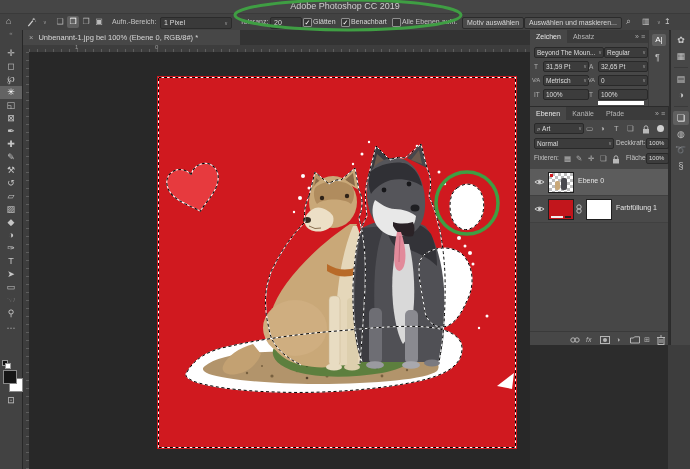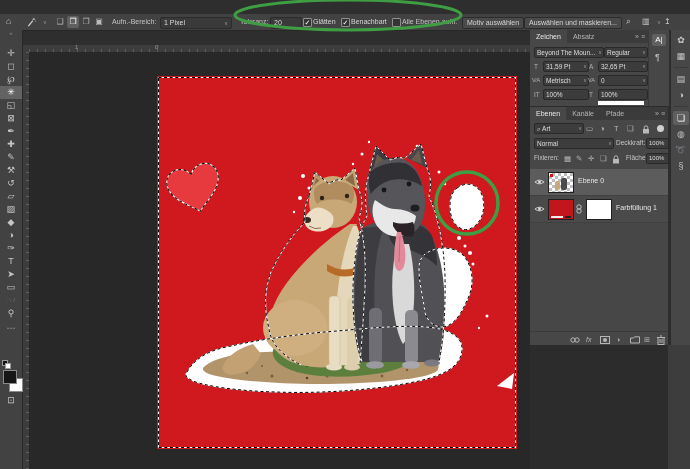--- a/index.html
+++ b/index.html
@@ -77,20 +77,23 @@
   #dockbottomR{left:668px;top:345px;width:22px;height:124px;background:#3d3d3d;}
   svg{display:block;}
   .ants-w{fill:none;stroke:#ffffff;stroke-width:1;}
   .ants-b{fill:none;stroke:#000000;stroke-width:1;stroke-dasharray:3 2.6;}
 </style>
 </head>
 <body>
 
 <div id="app">
 
+  <div id="titlebar" class="abs">
+    <span>Adobe Photoshop CC 2019</span>
+  </div>
 
   <div id="optionsbar" class="abs">
     <span class="it" style="left:6px;font-size:9px;color:#c9c9c9;top:2px;">⌂</span>
     <svg class="it" style="left:26px;top:3px;" width="11" height="11" viewBox="0 0 11 11">
       <line x1="2" y1="10" x2="7" y2="4" stroke="#d0d0d0" stroke-width="1.4"></line>
       <g stroke="#d0d0d0" stroke-width="0.8">
           <line x1="8" y1="1" x2="8" y2="3"></line>
           <line x1="6.5" y1="2.5" x2="9.5" y2="2.5"></line>
           <line x1="10" y1="4" x2="10" y2="5"></line>
         </g>
@@ -114,20 +117,25 @@
     <span class="cb" style="left:392px;"></span>
     <span class="it" style="left:402px;color:#c5c5c5;">Alle Ebenen aufn.</span>
     <span class="it obtn" style="left:462px;">Motiv auswählen</span>
     <span class="it obtn" style="left:524px;">Auswählen und maskieren...</span>
     <span class="it" style="left:626px;font-size:9px;color:#c9c9c9;top:2px;">⌕</span>
     <span class="it" style="left:642px;font-size:8px;color:#c9c9c9;">▥</span>
     <span class="it chev" style="left:654px;">∨</span>
     <span class="it" style="left:664px;font-size:8px;color:#c9c9c9;">↥</span>
   </div>
 
+  <div id="tabbar" class="abs">
+    <div id="doctab">
+      <span class="x">×</span><span>Unbenannt-1.jpg bei 100% (Ebene 0, RGB/8#) *</span>
+    </div>
+  </div>
 
   <div id="rcorner" class="abs"></div>
   <div id="hruler" class="abs">
     <span class="rlabel" style="left:46px;">1</span>
     <span class="rlabel" style="left:126px;">0</span>
   </div>
   <div id="vruler" class="abs"></div>
 
   <div id="toolbar" class="abs">
     <div id="tb-head">«</div>

